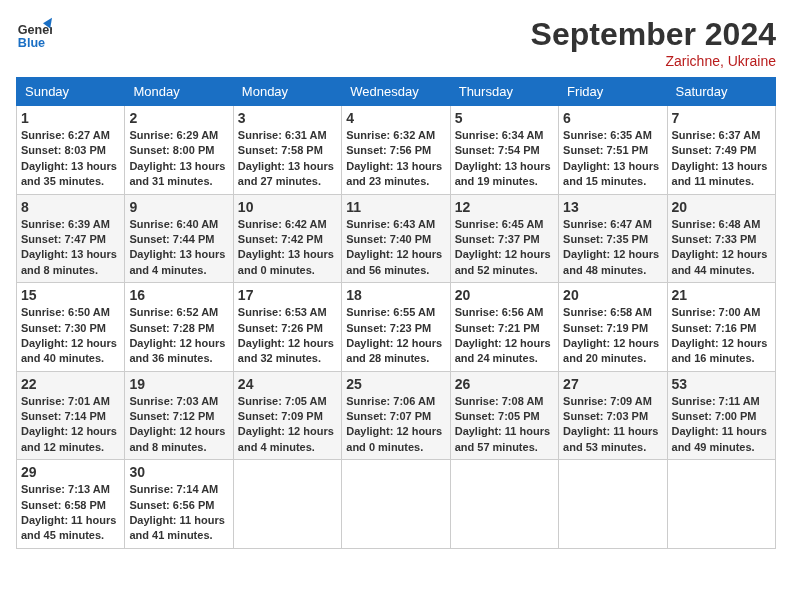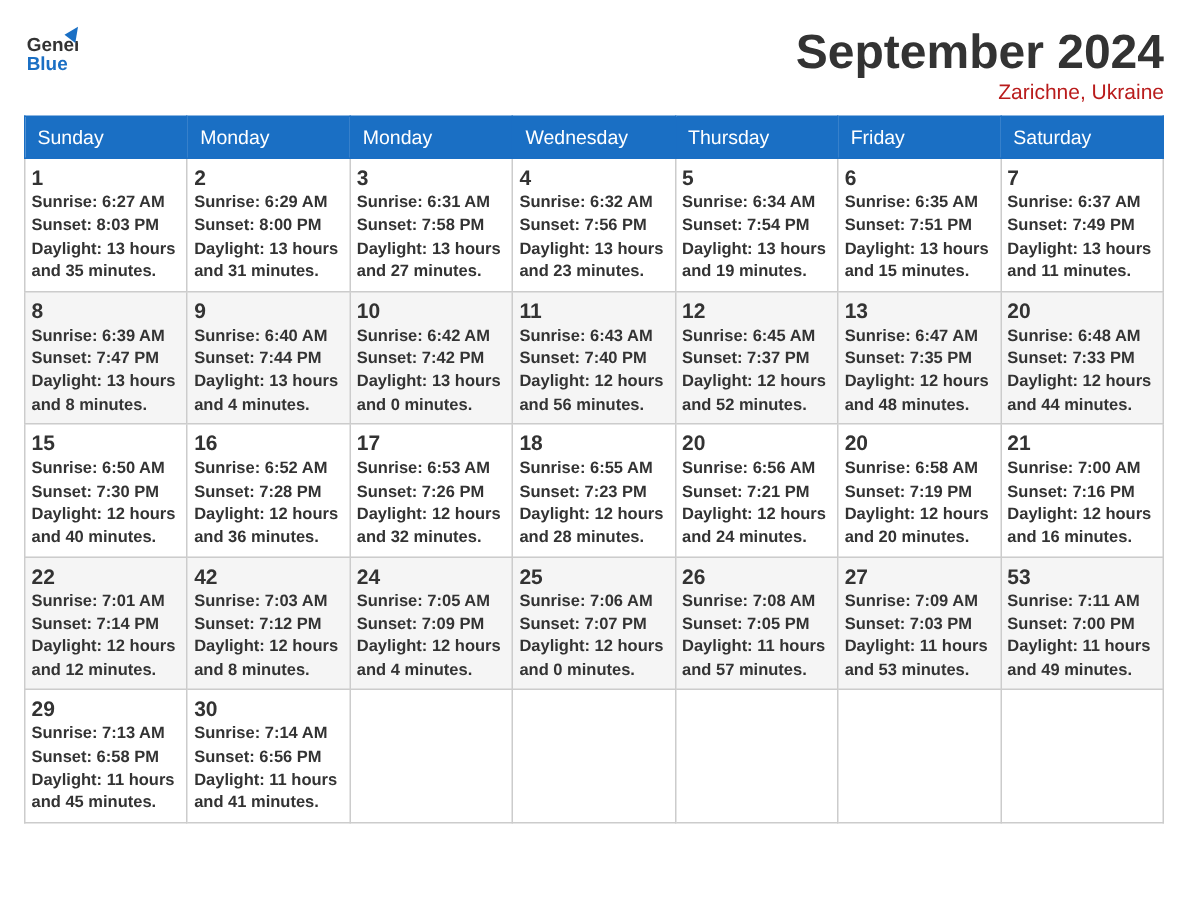--- a/index.html
+++ b/index.html
@@ -198,21 +198,21 @@
           <span class="day-number">21</span>
           <div class="day-info">Sunrise: 7:00 AM<br>Sunset: 7:16 PM<br>Daylight: 12 hours and 16 minutes.</div>
         </td>
       </tr>
       <tr>
         <td>
           <span class="day-number">22</span>
           <div class="day-info">Sunrise: 7:01 AM<br>Sunset: 7:14 PM<br>Daylight: 12 hours and 12 minutes.</div>
         </td>
         <td>
-          <span class="day-number">42</span>
+          <span class="day-number">19</span>
           <div class="day-info">Sunrise: 7:03 AM<br>Sunset: 7:12 PM<br>Daylight: 12 hours and 8 minutes.</div>
         </td>
         <td>
           <span class="day-number">24</span>
           <div class="day-info">Sunrise: 7:05 AM<br>Sunset: 7:09 PM<br>Daylight: 12 hours and 4 minutes.</div>
         </td>
         <td>
           <span class="day-number">25</span>
           <div class="day-info">Sunrise: 7:06 AM<br>Sunset: 7:07 PM<br>Daylight: 12 hours and 0 minutes.</div>
         </td>

